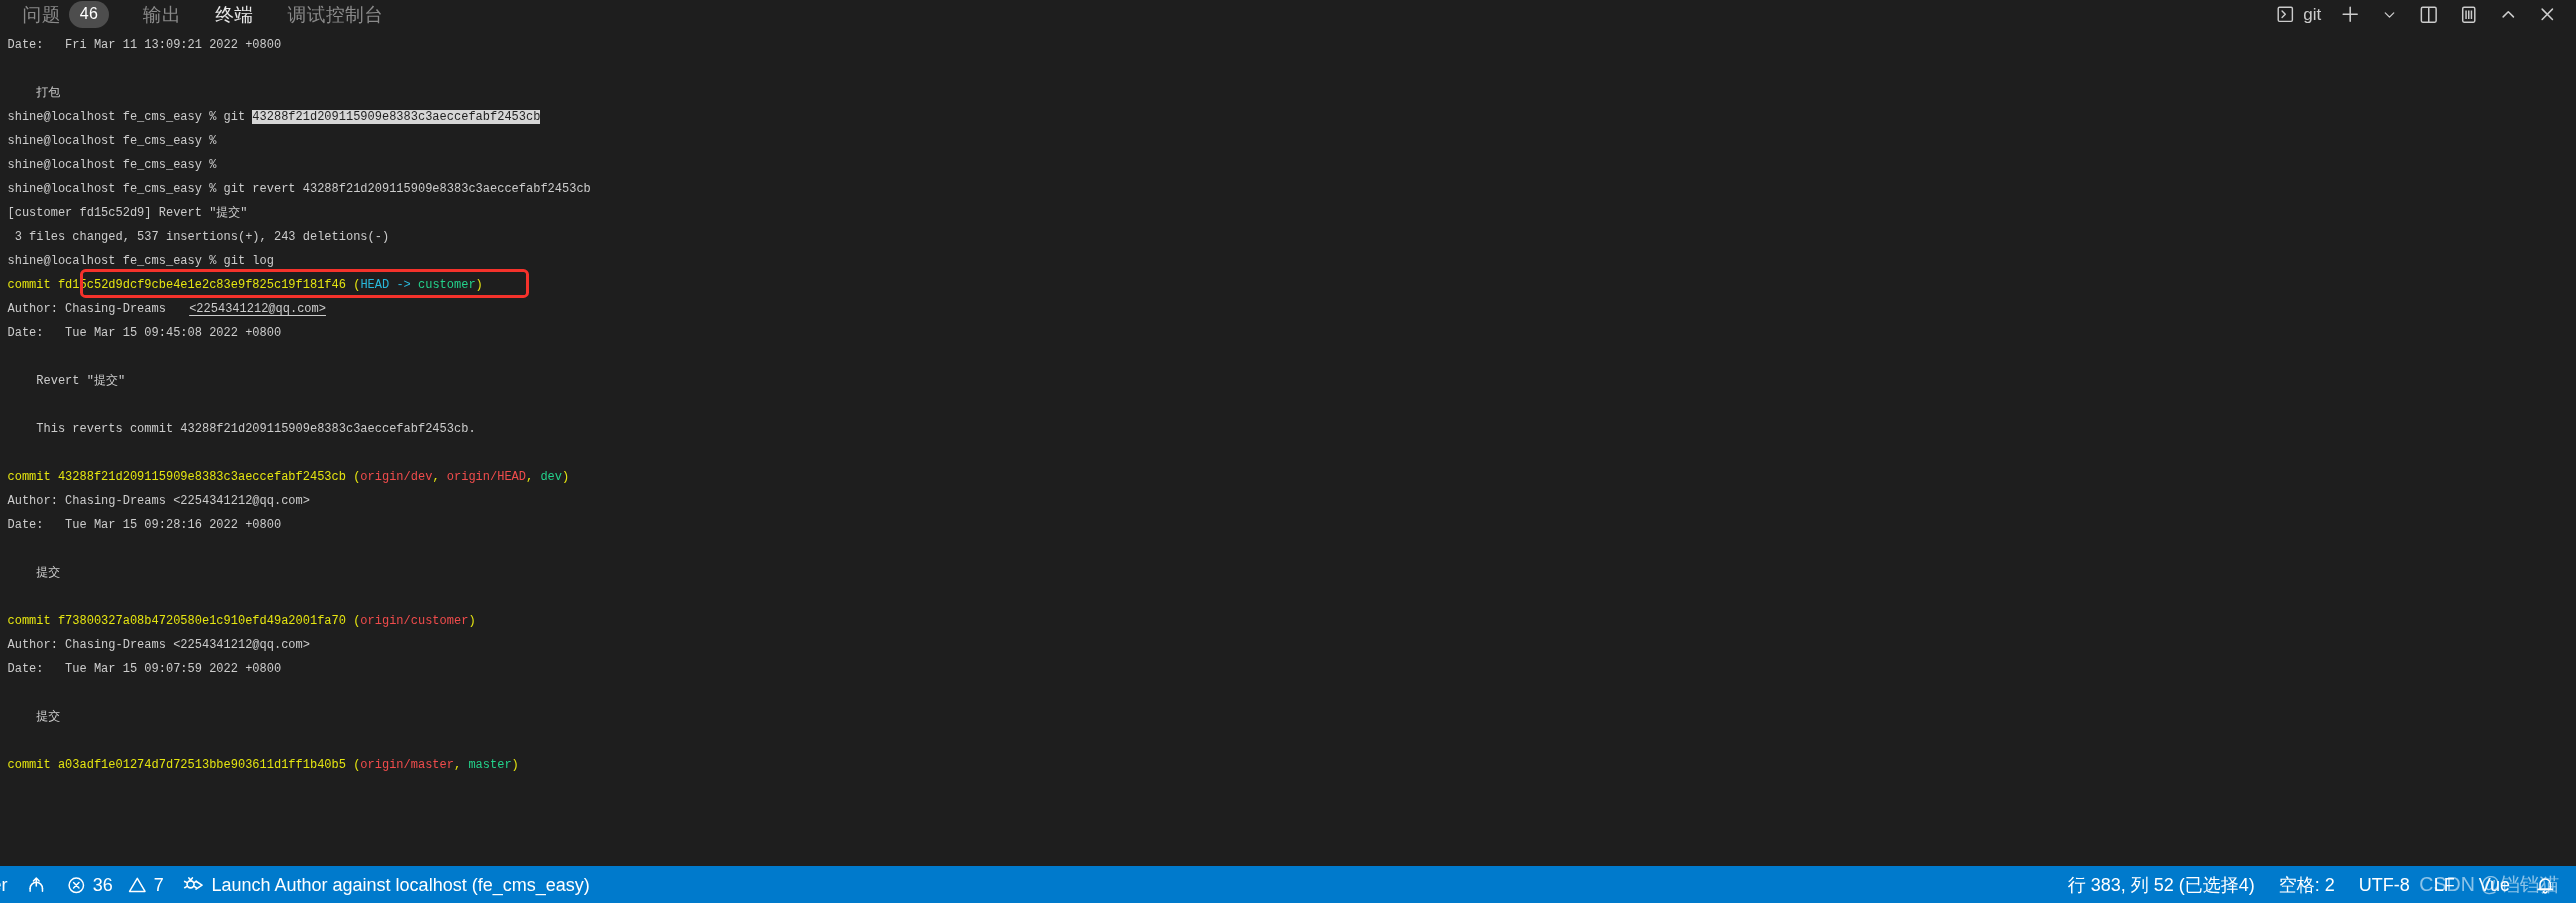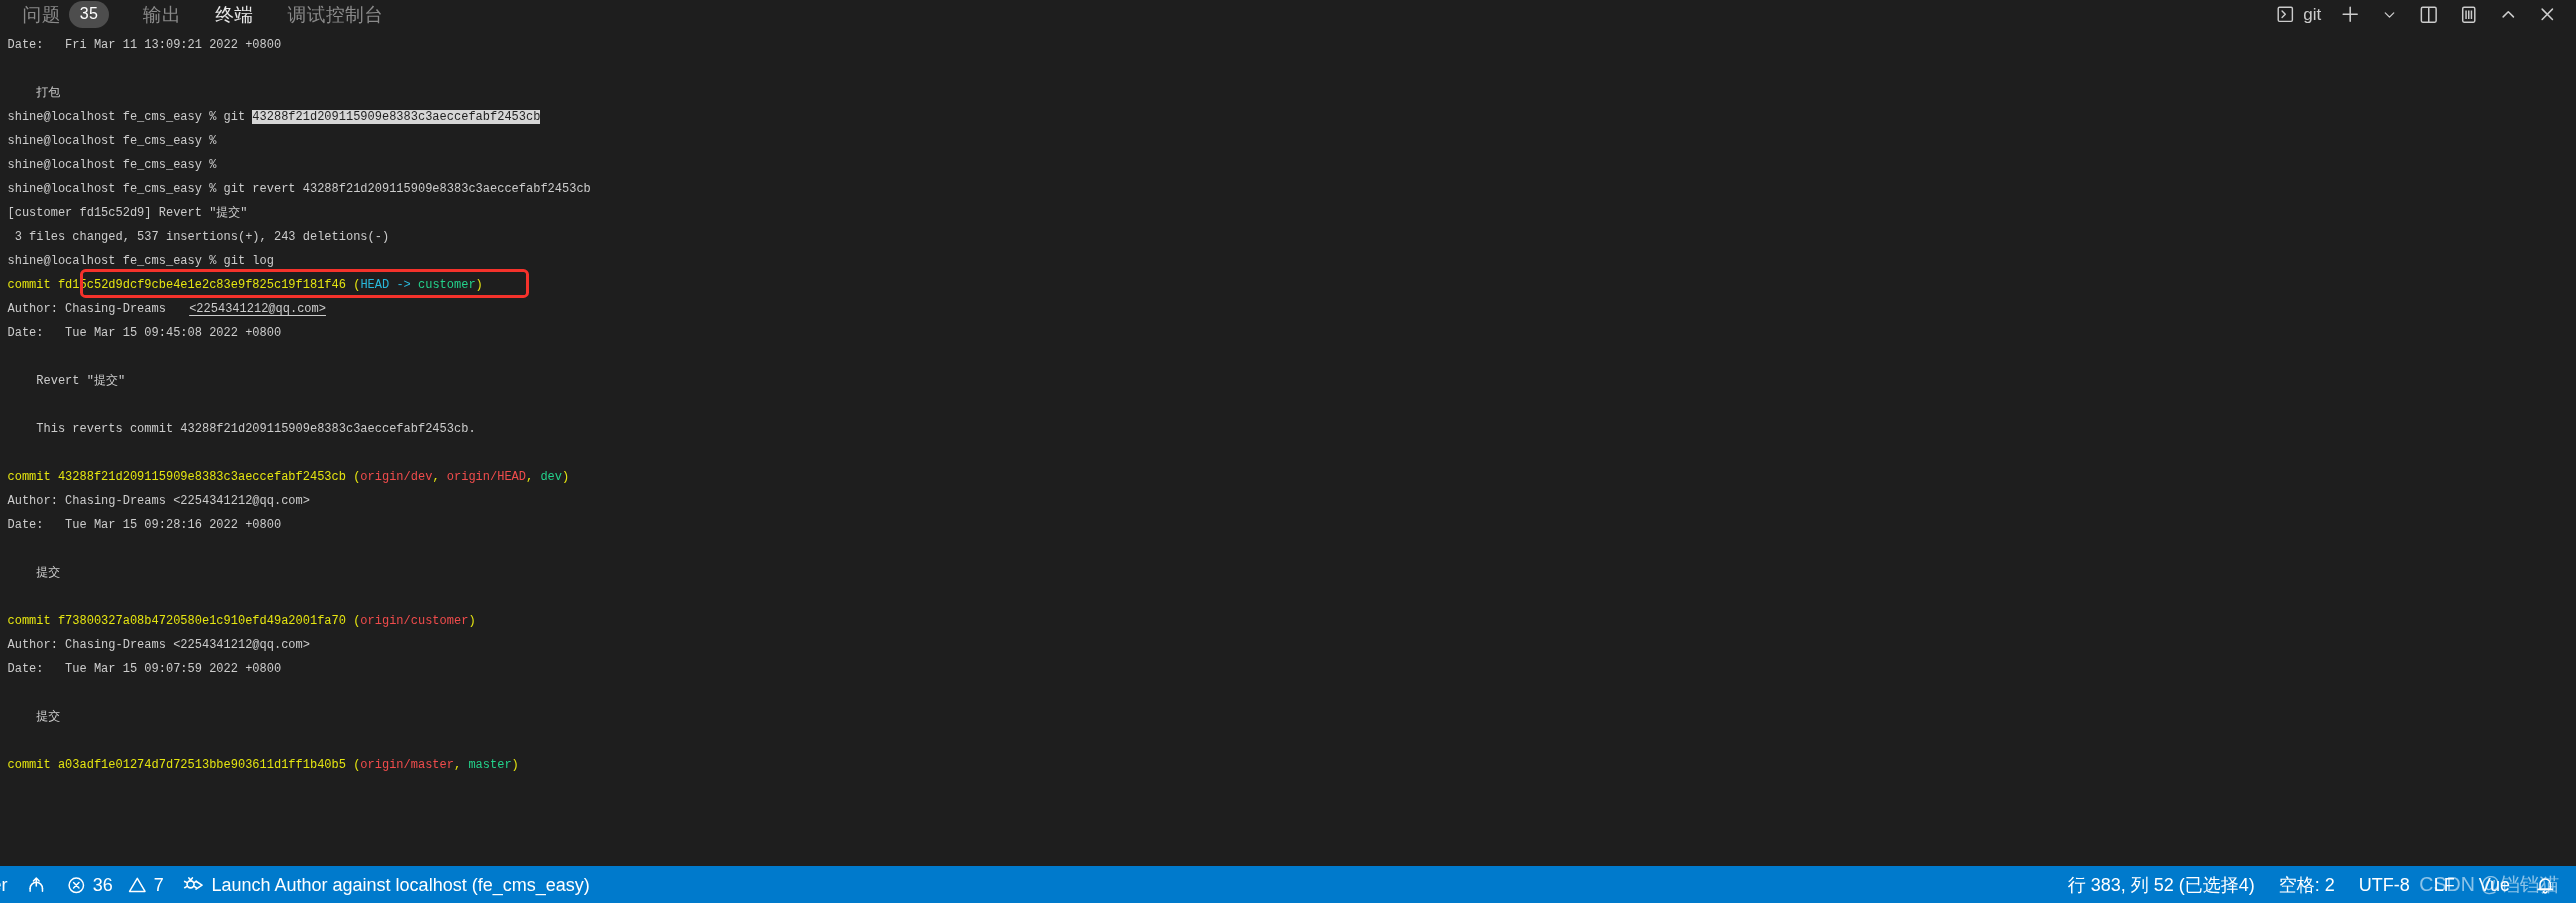--- a/index.html
+++ b/index.html
@@ -207,21 +207,21 @@
 <body>
 
 <div id="app">
 
   <div class="panel-header">
 
     <div class="panel-tabs">
 
       <div class="panel-tab">
         <span>问题</span>
-        <span class="tab-badge">35</span>
+        <span class="tab-badge">46</span>
       </div>
 
       <div class="panel-tab">
         <span>输出</span>
       </div>
 
       <div class="panel-tab active">
         <span>终端</span>
       </div>
 

